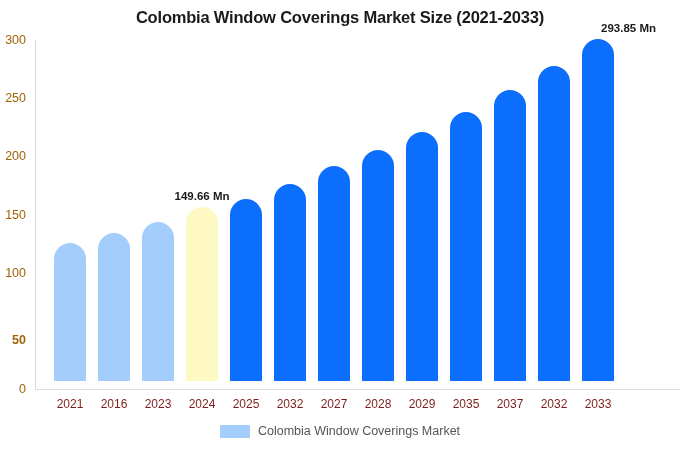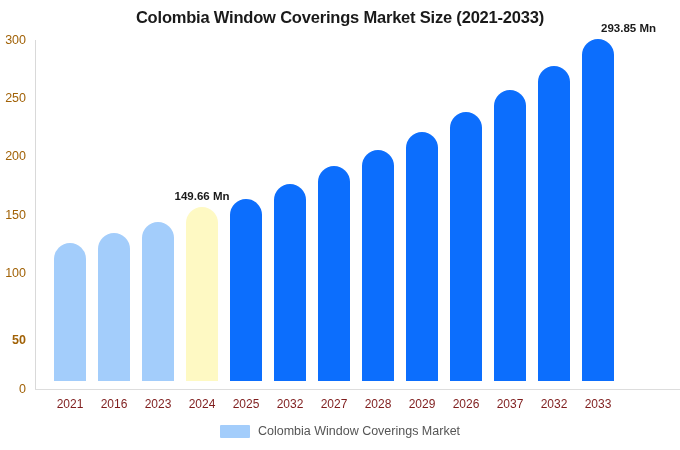--- a/index.html
+++ b/index.html
@@ -206,21 +206,21 @@
   <div class="x-labels" id="x-labels">
       <div class="x-label" style="left: 13px;">2021</div>
       <div class="x-label" style="left: 57px;">2016</div>
       <div class="x-label" style="left: 101px;">2023</div>
       <div class="x-label" style="left: 145px;">2024</div>
       <div class="x-label" style="left: 189px;">2025</div>
       <div class="x-label" style="left: 233px;">2032</div>
       <div class="x-label" style="left: 277px;">2027</div>
       <div class="x-label" style="left: 321px;">2028</div>
       <div class="x-label" style="left: 365px;">2029</div>
-      <div class="x-label" style="left: 409px;">2026</div>
+      <div class="x-label" style="left: 409px;">2035</div>
       <div class="x-label" style="left: 453px;">2037</div>
       <div class="x-label" style="left: 497px;">2032</div>
       <div class="x-label" style="left: 541px; text-align: center;">2033</div>
     </div>
 
   <div class="legend">
     <span class="legend-swatch" id="legend-swatch" style="background: rgb(163, 205, 251);"></span>
     <span class="legend-label">Colombia Window Coverings Market</span>
   </div>
 

